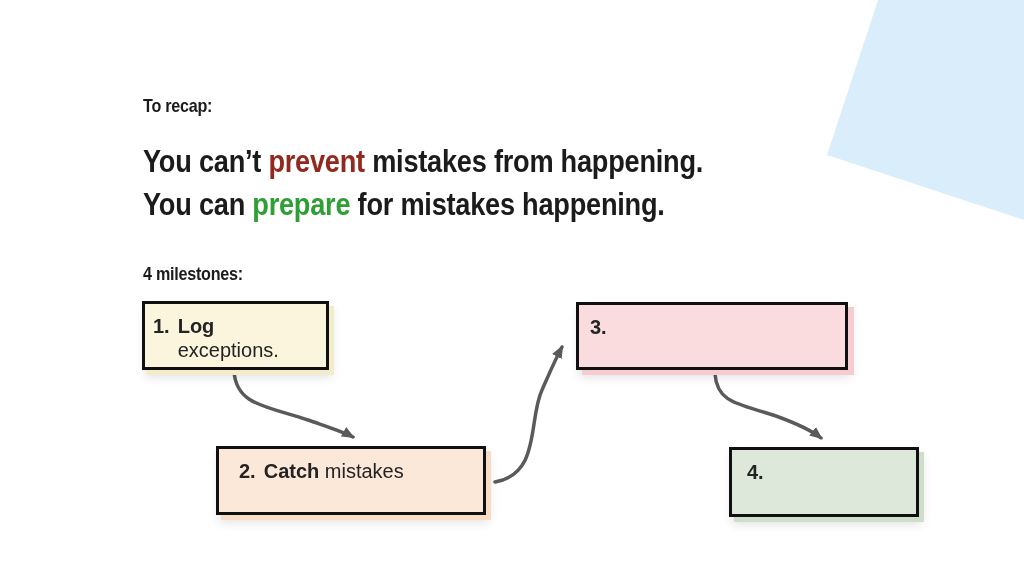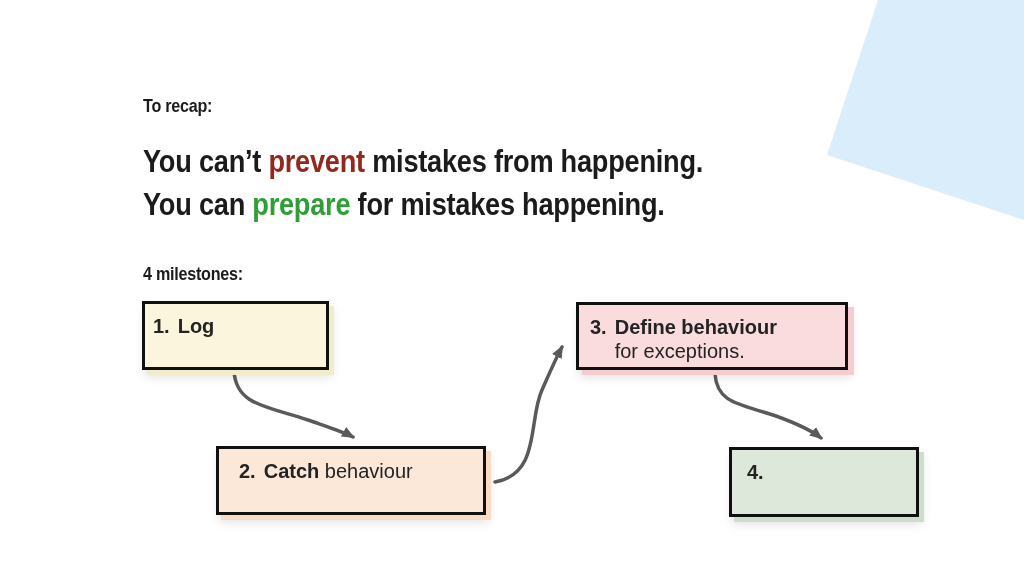--- a/index.html
+++ b/index.html
@@ -54,35 +54,32 @@
     <div><span>You can’t </span><span class="hl-red">prevent</span><span> mistakes from happening.</span></div>
     <div><span>You can </span><span class="hl-green">prepare</span><span> for mistakes happening.</span></div>
   </div>
 
   <div class="condensed milestones-label">4 milestones:</div>
 
   <div class="mbox box1">
     <span class="num">1.</span>
     <div class="btxt">
       <div><b>Log</b><span></span></div>
+      <div><span>exceptions.</span><b></b><span></span></div>
     </div>
   </div>
 
   <div class="mbox box2">
     <span class="num">2.</span>
     <div class="btxt">
-      <div><b>Catch</b><span> behaviour</span></div>
+      <div><b>Catch</b><span> mistakes</span></div>
     </div>
   </div>
 
   <div class="mbox box3">
     <span class="num">3.</span>
-    <div class="btxt">
-      <div><b>Define behaviour</b><span></span></div>
-      <div><span>for exceptions.</span><b></b><span></span></div>
-    </div>
   </div>
 
   <div class="mbox box4">
     <span class="num">4.</span>
   </div>
 
 </div>
 
 </body></html>

